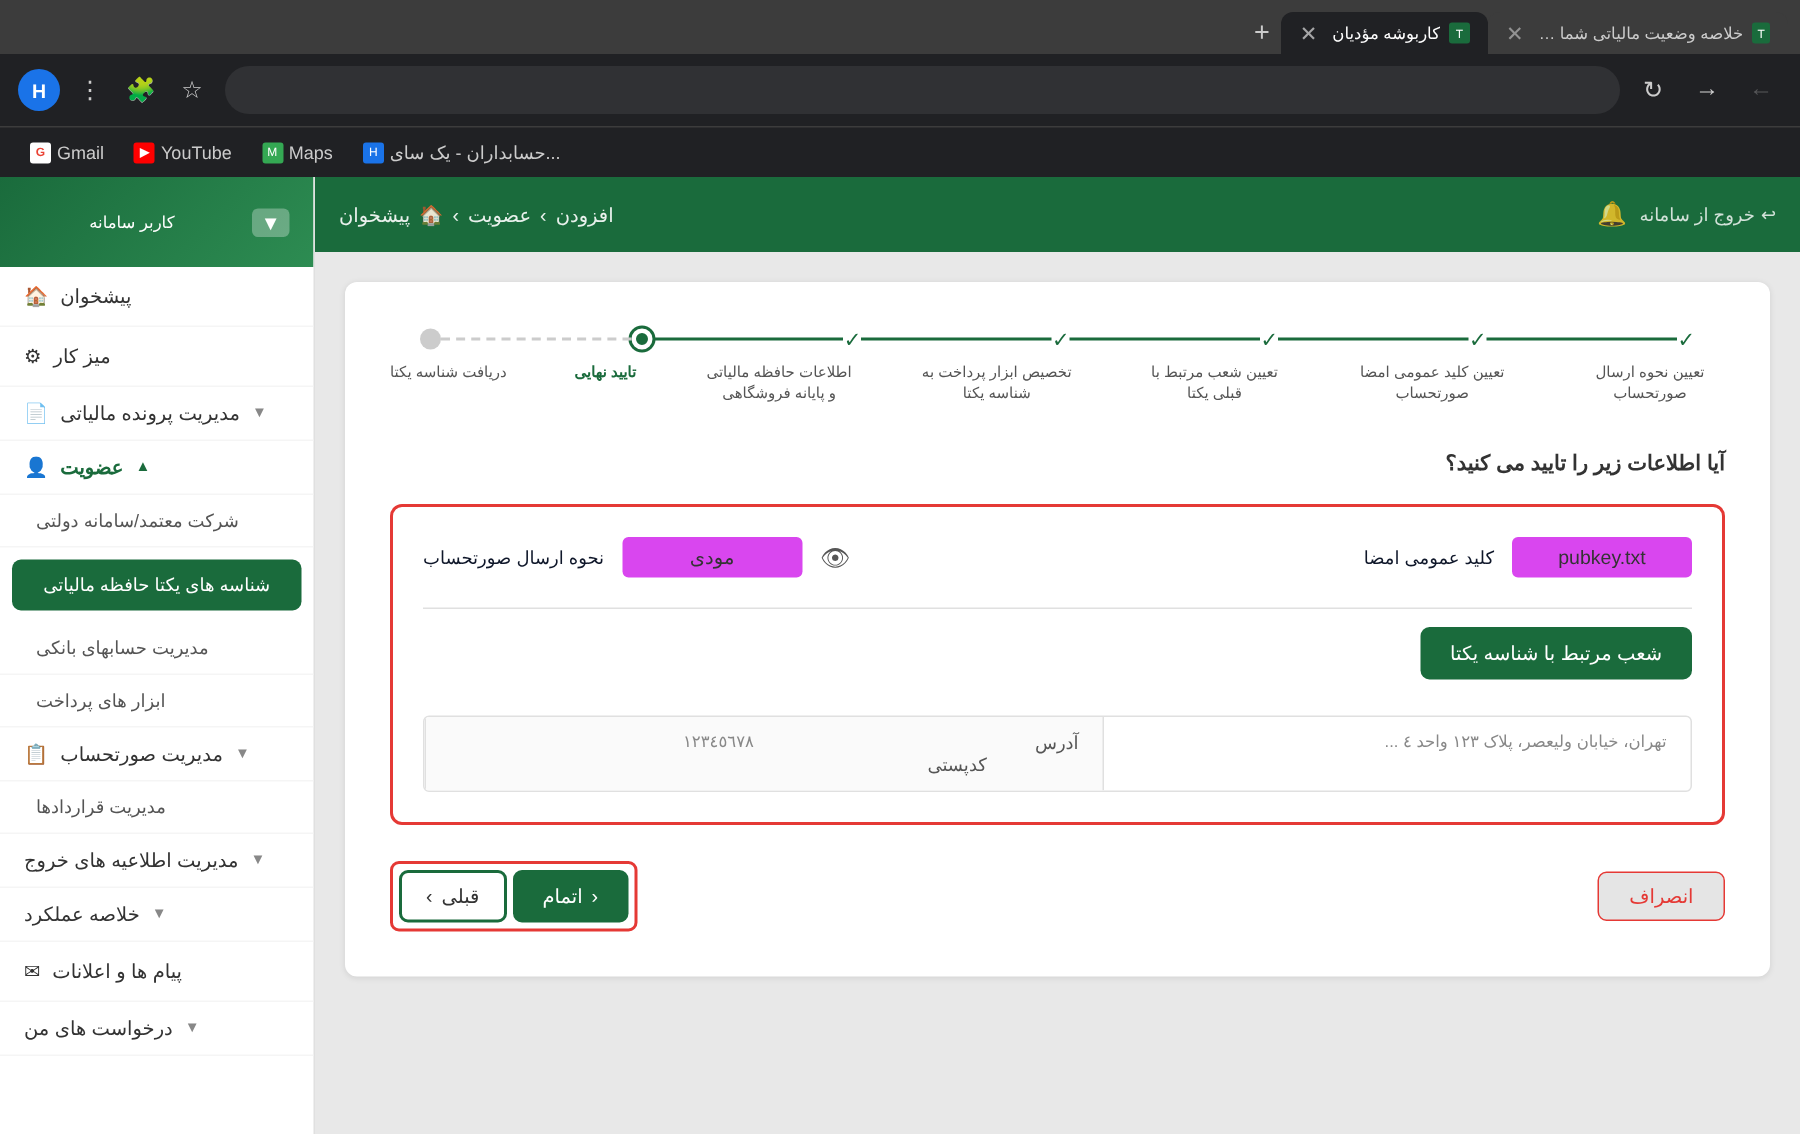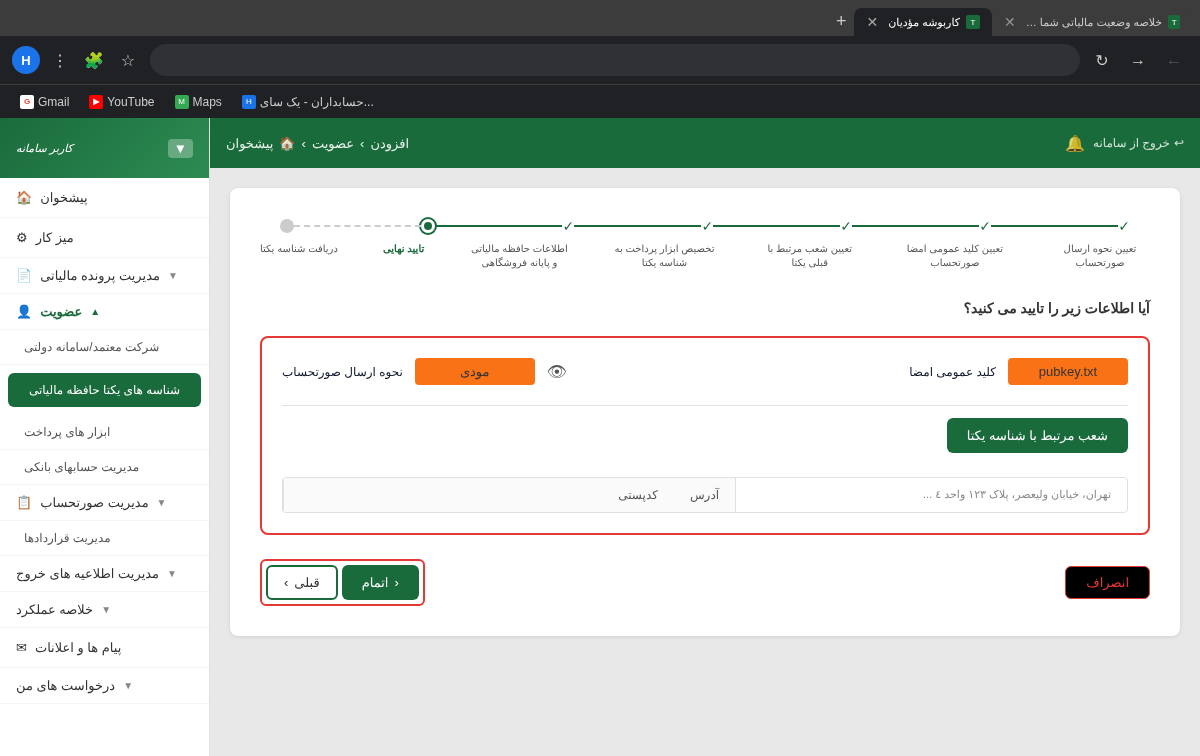--- a/index.html
+++ b/index.html
@@ -72,35 +72,35 @@
     .step-label { font-size: 10px; color: #555; text-align: center; max-width: 100px; line-height: 1.4; }
     .step-label.active { color: #1a6b3c; font-weight: bold; }
 
     
     .form-question { text-align: right; font-size: 14px; color: #333; margin-bottom: 20px; font-weight: bold; }
     .form-border { border: 2px solid #e53935; border-radius: 8px; padding: 20px; }
 
     .form-row { display: flex; align-items: center; justify-content: flex-end; gap: 30px; margin-bottom: 20px; }
     .form-field { display: flex; align-items: center; gap: 12px; }
     .form-label { font-size: 12px; color: #0f172a; text-align: right; }
-    .form-value { font-size: 13px; color: #333; background: #f97316; padding: 6px 12px; border-radius: 4px; min-width: 120px; text-align: center; direction: ltr; }
+    .form-value { font-size: 13px; color: #333; background: #d946ef; padding: 6px 12px; border-radius: 4px; min-width: 120px; text-align: center; direction: ltr; }
     .form-divider { border: none; border-top: 1px solid #e0e0e0; margin: 12px 0; }
     .eye-btn { background: none; border: none; cursor: pointer; color: #555; font-size: 16px; }
 
     .branch-btn { background: #1a6b3c; color: white; border: none; border-radius: 6px; padding: 10px 20px; cursor: pointer; font-size: 13px; float: left; margin-bottom: 12px; }
 
     .address-row { display: grid; grid-template-columns: 1fr auto 1fr; gap: 0; border: 1px solid #e0e0e0; border-radius: 4px; overflow: hidden; }
     .address-cell { padding: 10px 16px; font-size: 11px; color: #888; }
     .address-label { padding: 10px 16px; font-size: 12px; color: #555; background: #fafafa; border-right: 1px solid #e0e0e0; text-align: right; }
 
     
     .bottom-buttons { display: flex; align-items: center; justify-content: space-between; margin-top: 24px; }
     .btn-primary { background: #1a6b3c; color: white; border: none; border-radius: 6px; padding: 8px 20px; cursor: pointer; font-size: 13px; display: flex; align-items: center; gap: 6px; }
     .btn-secondary { background: white; color: #333; border: 2px solid #1a6b3c; border-radius: 6px; padding: 8px 16px; cursor: pointer; font-size: 13px; display: flex; align-items: center; gap: 6px; }
-    .btn-outline { background: #000000; color: #e53935; border: 1px solid #e53935; border-radius: 6px; padding: 8px 20px; cursor: pointer; font-size: 13px; }
+    .btn-outline { background: #e5e5e5; color: #e53935; border: 1px solid #e53935; border-radius: 6px; padding: 8px 20px; cursor: pointer; font-size: 13px; }
     .btn-group-bordered { border: 2px solid #e53935; border-radius: 6px; padding: 4px; display: flex; gap: 4px; }
   </style>
 </head>
 <body>
 
 <div class="browser-chrome">
 
   <div class="browser-tabs">
     <div class="browser-tab">
       <div class="tab-favicon" style="width:14px;height:14px;background:#1a6b3c;border-radius:2px;display:flex;align-items:center;justify-content:center;color:white;font-size:8px;">T</div>
@@ -232,20 +232,21 @@
           <hr class="form-divider">
 
           <div style="display:flex;justify-content:flex-start;margin-bottom:12px;">
             <button class="branch-btn">شعب مرتبط با شناسه یکتا</button>
           </div>
 
           <div class="address-row">
             <div class="address-cell" style="font-size:11px;color:#888;text-align:right;direction:rtl;">تهران، خیابان ولیعصر، پلاک ١٢٣ واحد ٤ ...</div>
             <div class="address-label">آدرس</div>
             <div class="address-label" style="border-right:none;border-left:1px solid #e0e0e0;">
+              <span style="font-size:11px;color:#888;display:block;text-align:center;margin-bottom:2px;">١٢٣٤٥٦٧٨</span>
               <span>کدپستی</span>
             </div>
           </div>
 
         </div>
 
         <div class="bottom-buttons">
           <button class="btn-outline">انصراف</button>
           <div class="btn-group-bordered">
             <button class="btn-primary">
@@ -260,21 +261,21 @@
         </div>
 
       </div>
     </div>
   </div>
 
   <div class="right-sidebar">
 
     <div class="sidebar-profile">
       <button class="sidebar-dropdown-btn">▼</button>
-      <span style="color:white;font-size:11px;flex:1;text-align:left;font-style:italic;">کاربر سامانه</span>
+      <span style="color:white;font-size:11px;flex:1;text-align:center;">کاربر سامانه</span>
     </div>
 
     <div class="sidebar-nav-item">
       <span>پیشخوان</span>
       <span>🏠</span>
     </div>
 
     <div class="sidebar-nav-item">
       <span>میز کار</span>
       <span>⚙</span>
@@ -293,25 +294,25 @@
     </div>
 
     <div class="sidebar-sub-item">
       <span>شرکت معتمد/سامانه دولتی</span>
     </div>
 
     <button class="sidebar-section-btn">شناسه های یکتا حافظه مالیاتی</button>
 
 
     <div class="sidebar-sub-item">
+      <span>مدیریت حسابهای بانکی</span>
+    </div>
+
+    <div class="sidebar-sub-item">
       <span>ابزار های پرداخت</span>
-    </div>
-
-    <div class="sidebar-sub-item">
-      <span>مدیریت حسابهای بانکی</span>
     </div>
 
     <div class="sidebar-expand-btn">
       <span class="chevron">▼</span>
       <span>مدیریت صورتحساب</span>
       <span>📋</span>
     </div>
 
     <div class="sidebar-sub-item">
       <span>مدیریت قراردادها</span>

